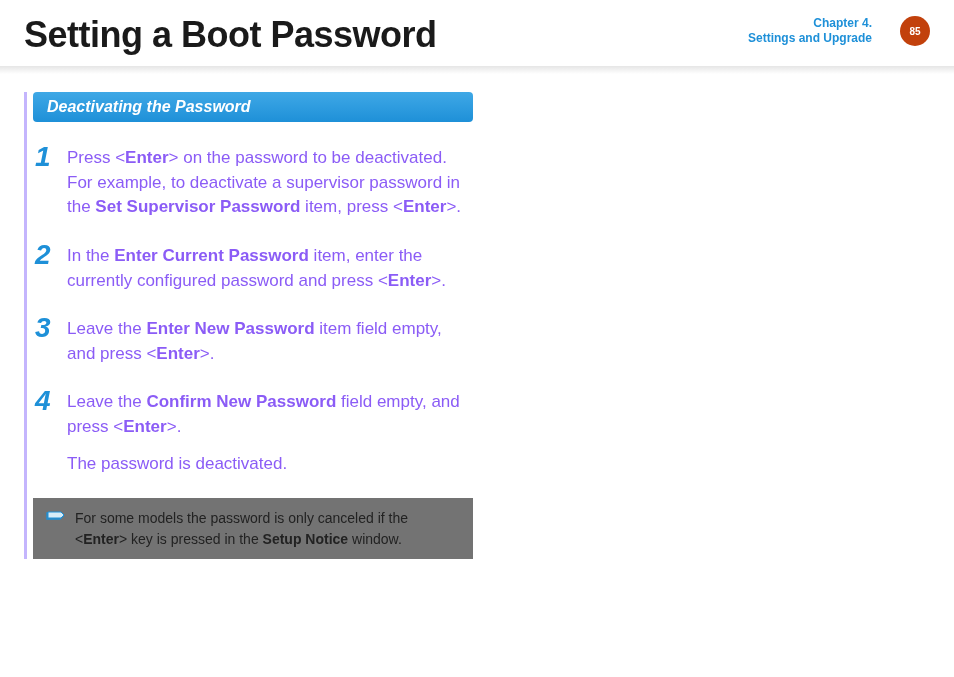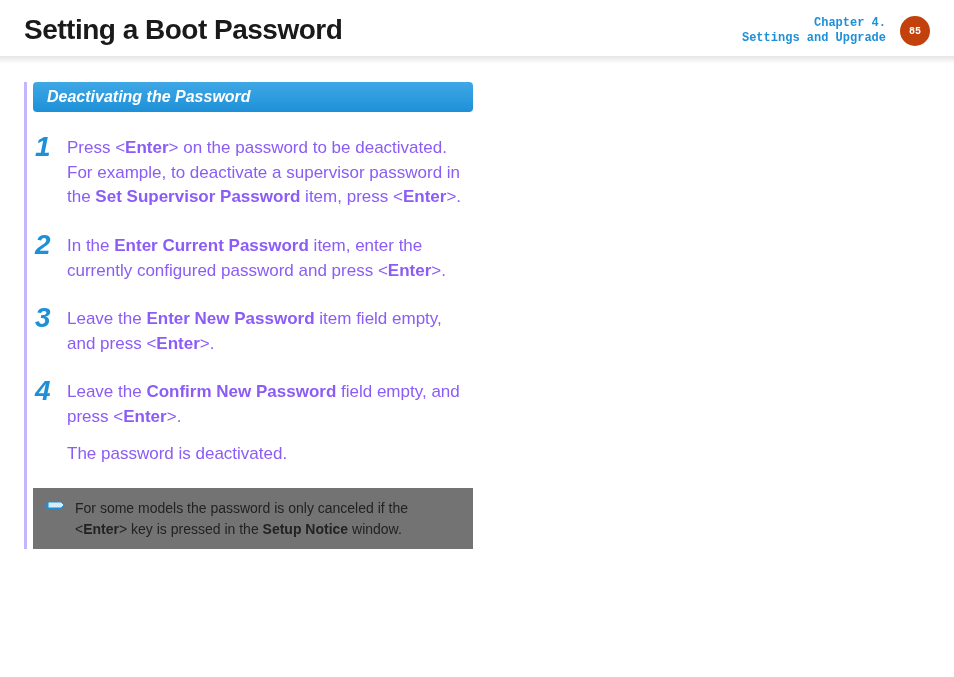--- a/index.html
+++ b/index.html
@@ -15,31 +15,30 @@
   .page {
     padding: 14px 24px 24px 24px;
   }
   .header {
     display: flex;
     justify-content: space-between;
     align-items: flex-start;
     margin-bottom: 10px;
   }
   .page-title {
-    font-size: 28px;
+    font-size: 36px;
     font-weight: 700;
     color: #1a1a1a;
     letter-spacing: -0.5px;
   }
   .chapter-block {
     display: flex;
     align-items: flex-start;
-    gap: 14px;
+    gap: 28px;
     margin-top: 2px;
-    font-family: Liberation Mono, monospace;
   }
   .chapter-text {
     text-align: right;
     line-height: 1.25;
     font-size: 12px;
     font-weight: 700;
     color: #1e90d8;
   }
   .page-badge {
     width: 30px;

